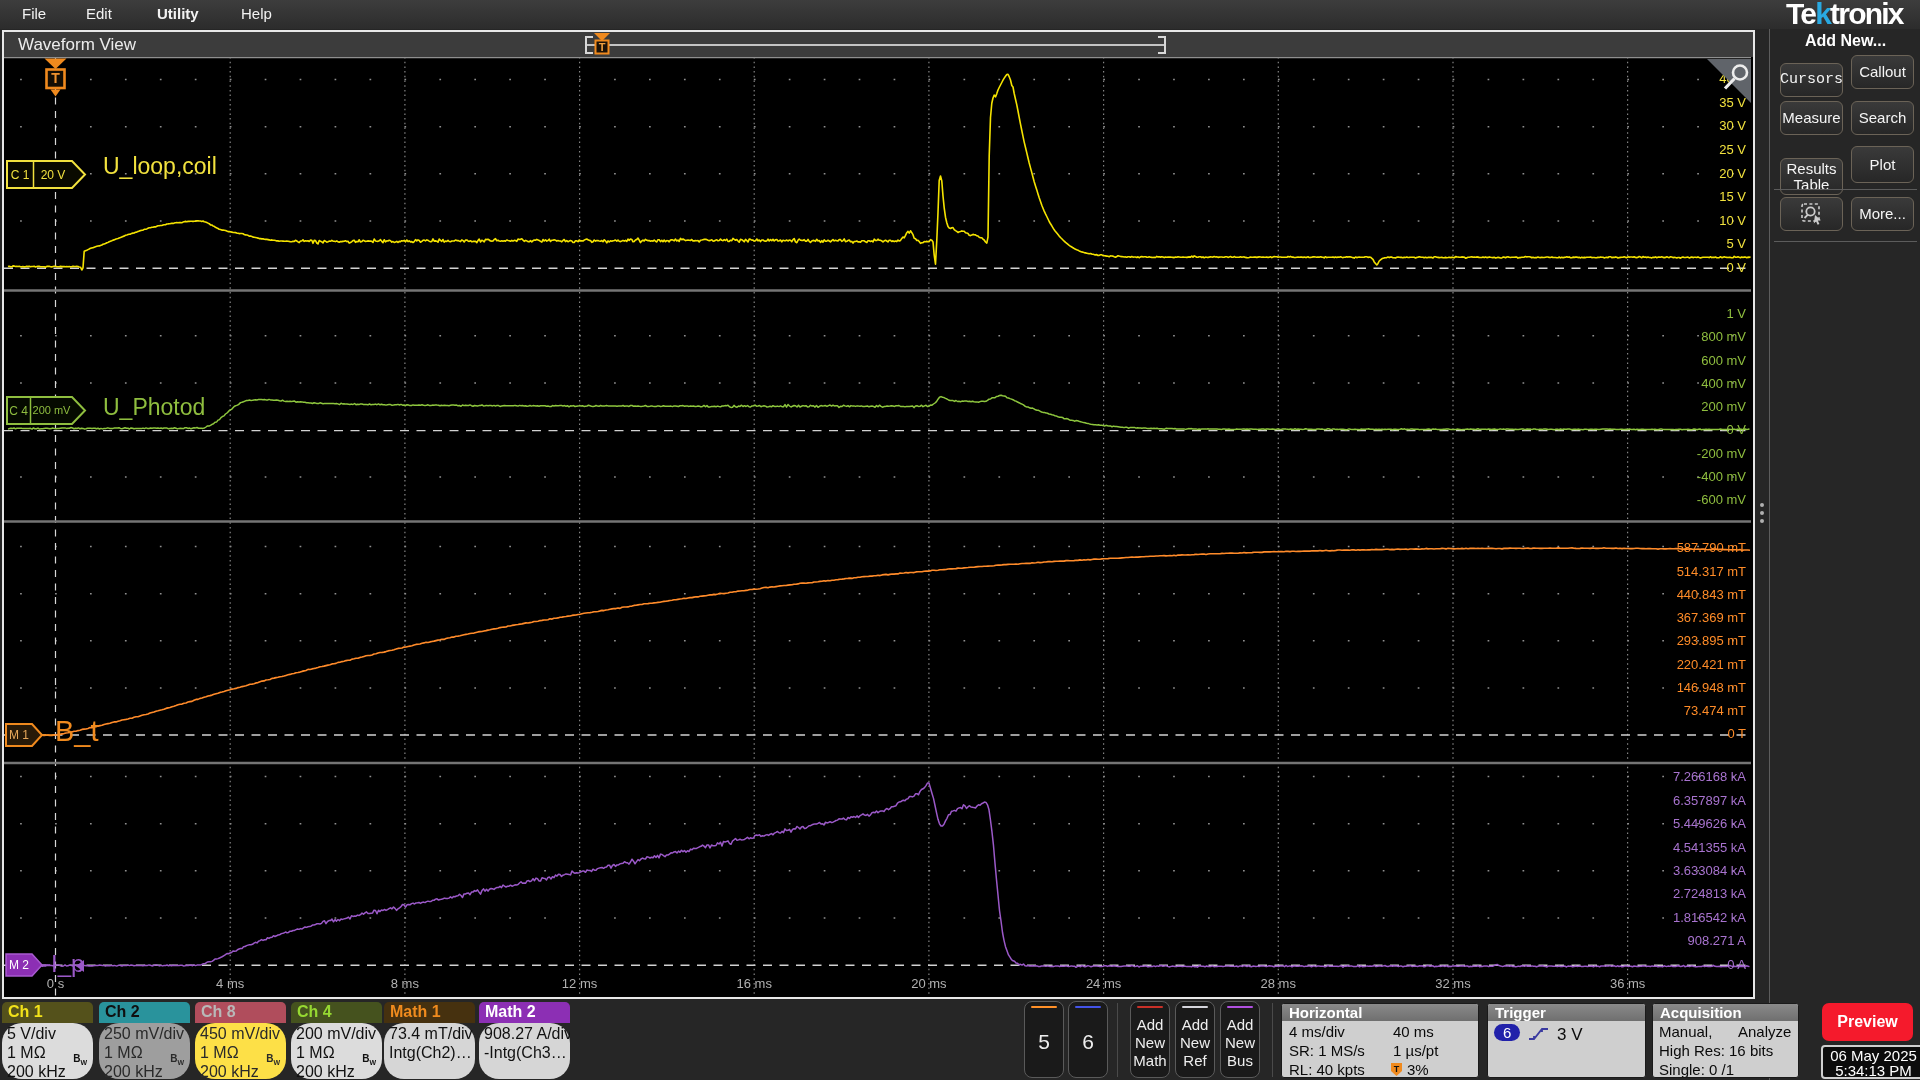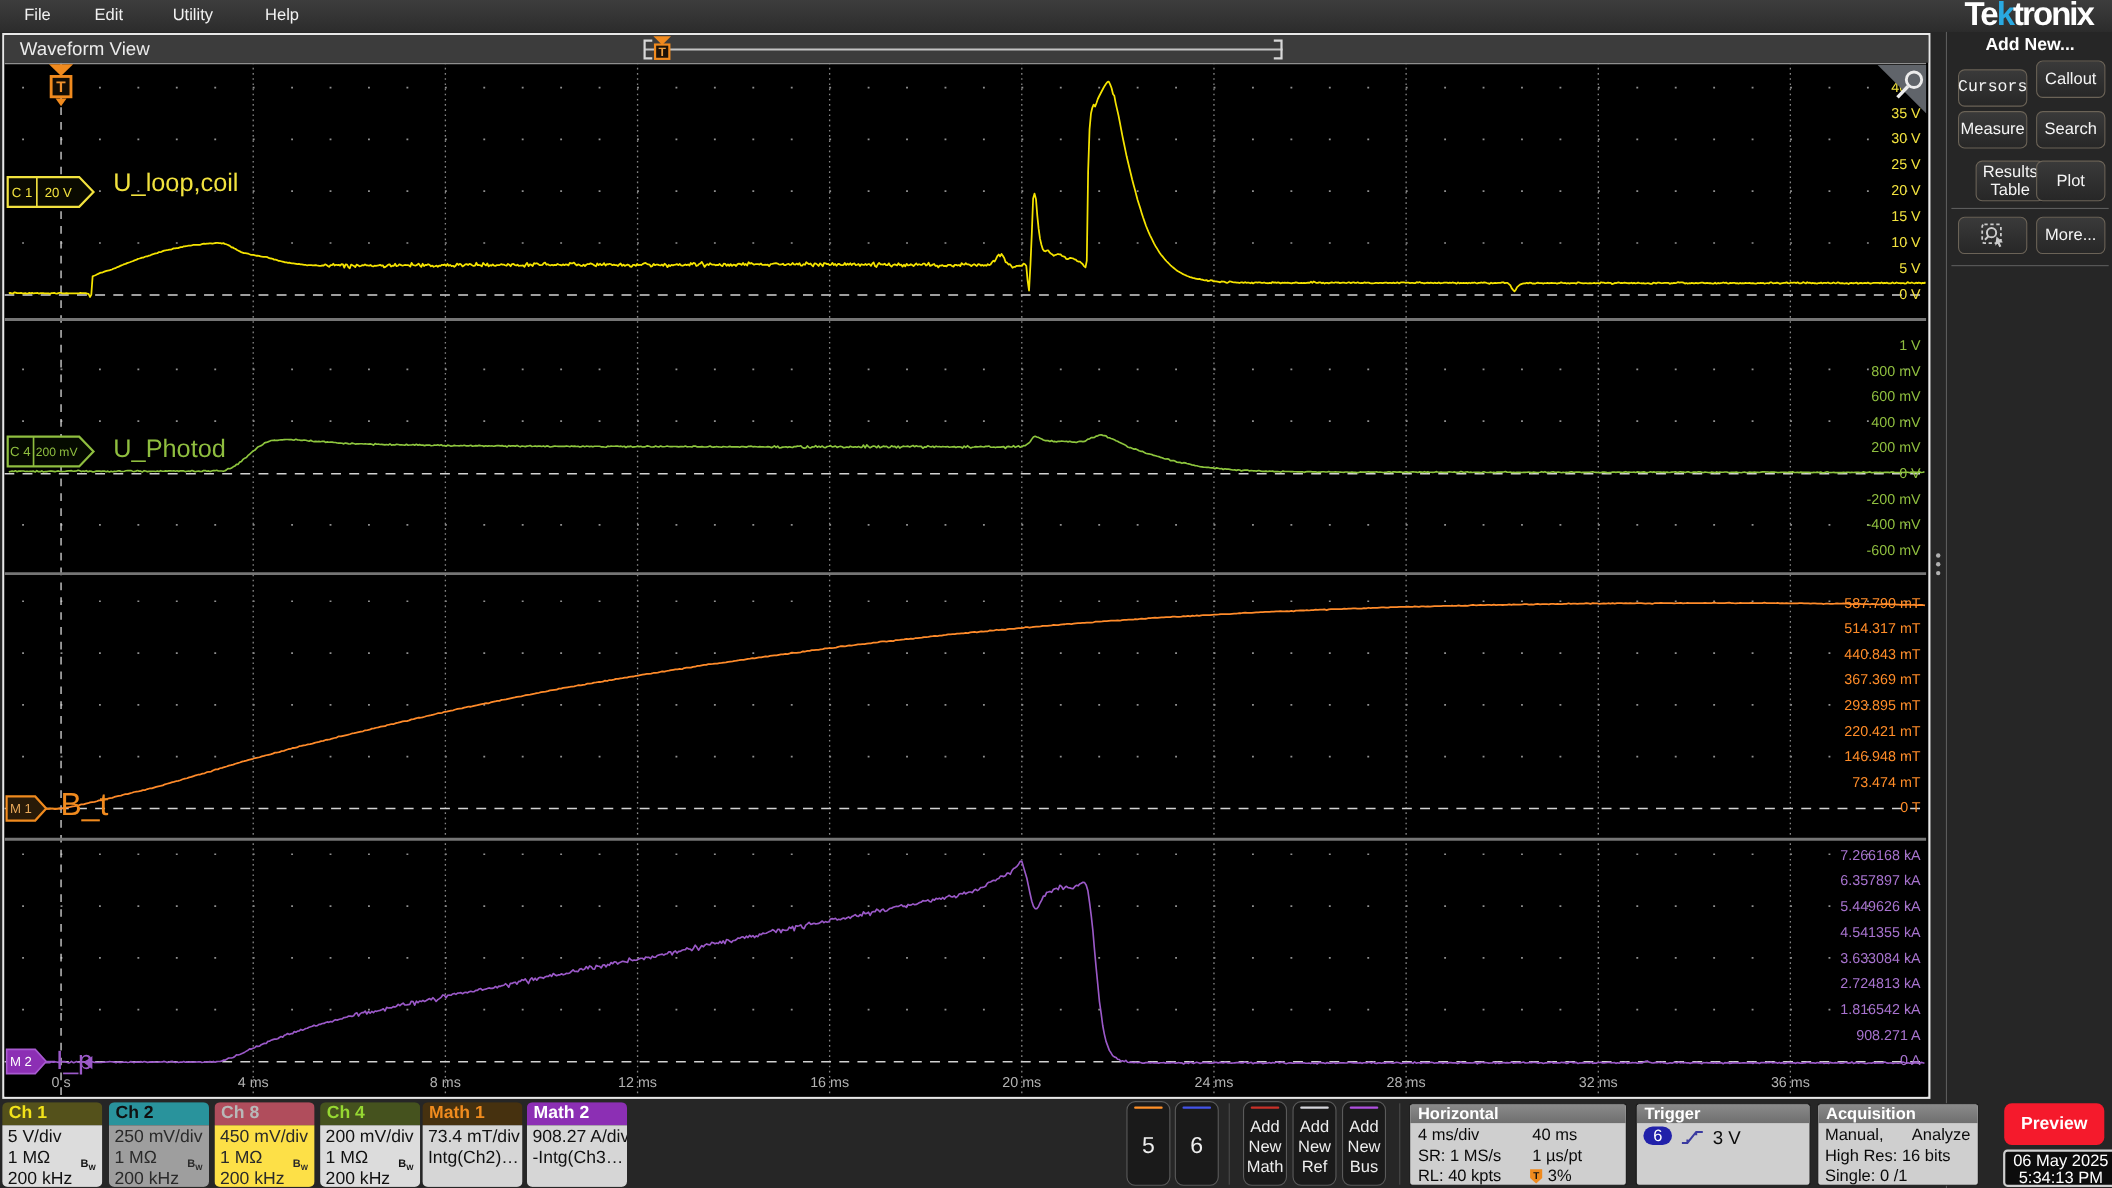--- a/index.html
+++ b/index.html
@@ -24,38 +24,38 @@
     border-left:1px solid #5c5c5c; }
   #addnew { position:absolute; left:0px; top:3px; width:151px; text-align:center;
     color:#fff; font-weight:bold; font-size:16px; }
   .rbtn { position:absolute; width:63px; height:34px; background:linear-gradient(#3a3a3a,#272727);
     border:1px solid #6b6357; border-radius:6px; color:#f5f5f5; font-size:15px;
     display:flex; align-items:center; justify-content:center; text-align:center; line-height:16px; }
   .rdiv { position:absolute; left:4px; width:143px; height:0; border-top:1px solid #5c5c5c; }
   
   .badge { position:absolute; top:1002px; width:91px; height:77px; border-radius:5px; overflow:hidden; }
   .badge .hd { height:21px; font-size:16px; font-weight:bold; padding:1px 0 0 6px; }
-  .badge .bd { height:56px; font-size:16px; padding:1px 0 0 5px; line-height:19px; position:relative; white-space:nowrap; }
+  .badge .bd { height:56px; font-size:16px; padding:1px 0 0 5px; line-height:19px; position:relative; white-space:nowrap;border-radius:20px; }
   .bw { position:absolute; right:6px; bottom:7px; font-size:10px; font-weight:bold; color:#111; }
   .bw sub { font-size:7px; }
   .dbtn { position:absolute; background:#1a1a1a; border:1px solid #5a5a5a; border-radius:8px; }
   .dbtn .tline { position:absolute; left:6px; right:6px; top:4px; height:2px; border-radius:1px; }
   .panel { position:absolute; top:1003px; height:75px; border:1px solid #1a1a1a; border-radius:3px;
     background:#cfcfcf; overflow:hidden; }
   .panel .ph { height:17px; background:linear-gradient(#8a8a8a,#6f6f6f); color:#fff;
     font-weight:bold; font-size:15px; padding:0px 0 0 7px; line-height:17px; }
   .panel .pb { position:relative; font-size:15px; color:#0a0a0a; }
   .prow { position:absolute; white-space:nowrap; }
 </style>
 </head>
 <body>
 <div id="menubar">
   <span class="mi" style="left:22px;">File</span>
   <span class="mi" style="left:86px;">Edit</span>
-  <span class="mi" style="left:157px;">Utility</span>
+  <span class="mi" style="left:157px;font-weight:bold;">Utility</span>
   <span class="mi" style="left:241px;">Help</span>
 </div>
 <div id="logo"><span>Te</span><span style="color:#29a9e1;">k</span><span>tronix</span></div>
 
 <div id="wvframe"></div>
 <div id="wvtitle">
     <span>Waveform View</span>
   </div>
 
 <svg class="abs" style="left:4px; top:57px;" width="1748" height="940" viewBox="4 57 1748 940">
@@ -179,21 +179,21 @@
   <rect x="35.5" y="10.5" width="13" height="13" fill="#1c1208" stroke="#f08a1e" stroke-width="2"></rect>
   <text x="42" y="21" fill="#f0a040" font-size="11" font-weight="bold" text-anchor="middle">T</text>
 </svg>
 
 <div id="rpanel">
   <div id="addnew">Add New...</div>
   <div class="rbtn" style="left:10px; top:34px;font-family:Liberation Mono, monospace;">Cursors</div>
   <div class="rbtn" style="left:81px; top:26px;">Callout</div>
   <div class="rbtn" style="left:10px; top:72px;">Measure</div>
   <div class="rbtn" style="left:81px; top:72px;">Search</div>
-  <div class="rbtn" style="left:10px; top:117px; height:37px;margin-left:16px;">Results<br>Table</div>
+  <div class="rbtn" style="left:10px; top:129px; height:37px;">Results<br>Table</div>
   <div class="rbtn" style="left:81px; top:117px; height:37px;">Plot</div>
   <div class="rdiv" style="top:160px;"></div>
   <div class="rbtn" style="left:10px; top:168px;">
     <svg width="26" height="26" viewBox="0 0 26 26">
       <rect x="3" y="3" width="17" height="17" rx="2" fill="none" stroke="#cccccc" stroke-width="1.6" stroke-dasharray="3 2.4"></rect>
       <circle cx="11.5" cy="10.5" r="4.2" fill="none" stroke="#cccccc" stroke-width="1.8"></circle>
       <line x1="8.7" y1="13.8" x2="5.5" y2="17" stroke="#cccccc" stroke-width="1.8"></line>
       <path d="M16 14 l6 5.2 -3.2 .3 1.6 3.4 -1.8 .9 -1.6 -3.5 -2.2 2.2 z" fill="#cccccc"></path>
     </svg>
   </div>

